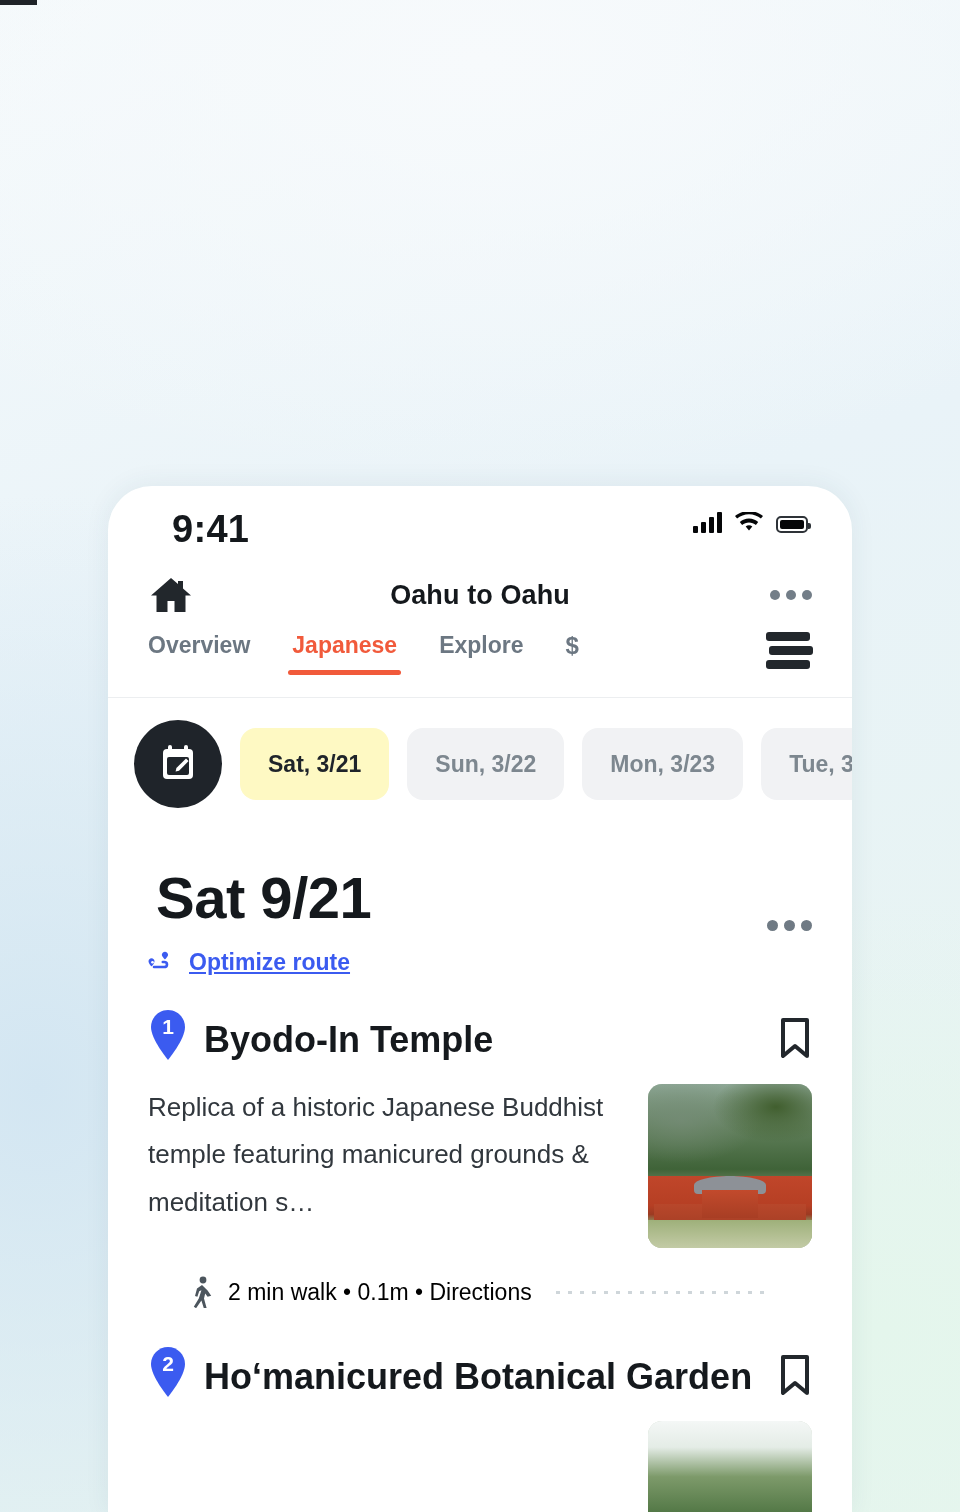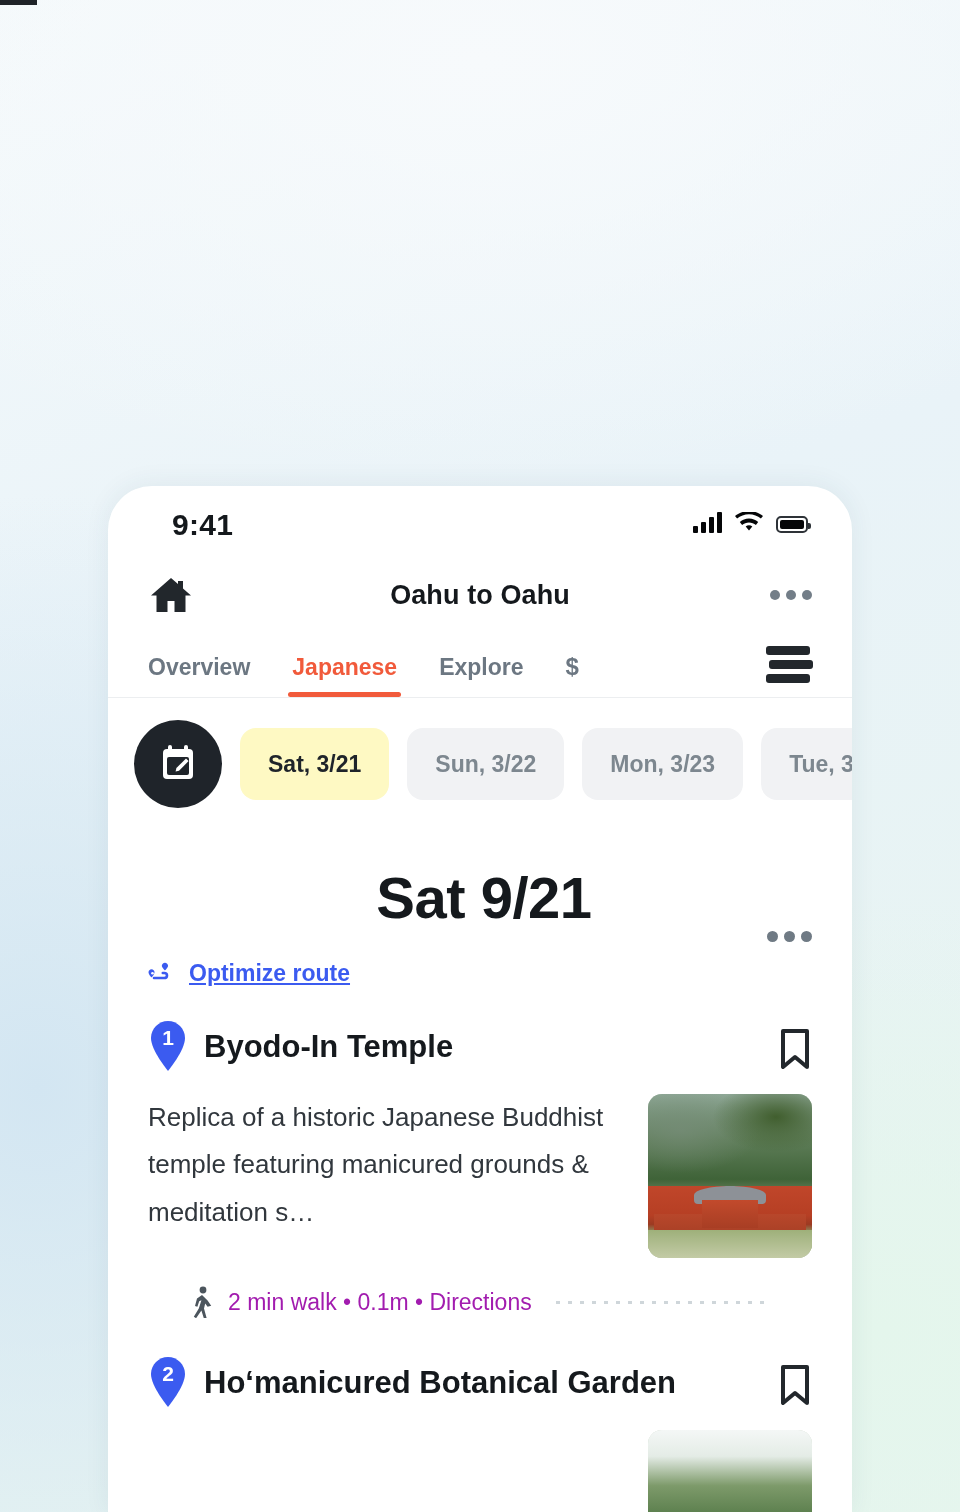--- a/index.html
+++ b/index.html
@@ -29,21 +29,21 @@
     box-shadow: 0 -2px 26px rgba(40,70,90,0.07);
   }
 
   
   .statusbar {
     height:72px; position:relative;
     display:flex; align-items:center;
   }
   .status-time {
     position:absolute; left:64px; top:22px;
-    font-size:30px; font-weight:700; color:#14181c; letter-spacing:0.3px;
+    font-size:38px; font-weight:700; color:#14181c; letter-spacing:0.3px;
   }
   .status-icons { position:absolute; right:44px; top:26px; display:flex; align-items:flex-end; gap:13px; }
   .sig { display:flex; align-items:flex-end; gap:3px; height:21px; }
   .sig i { display:block; width:5px; background:#050608; border-radius:1px; }
   .sig i:nth-child(1){ height:7px; }
   .sig i:nth-child(2){ height:11px; }
   .sig i:nth-child(3){ height:16px; }
   .sig i:nth-child(4){ height:21px; }
   .wifi { width:28px; height:21px; }
   .batt { width:32px; height:17px; border:2.2px solid #2e3338; border-radius:5px; position:relative; padding:2px; }
@@ -59,21 +59,21 @@
   .nav-title {
     position:absolute; left:0; right:0; text-align:center;
     font-size:27px; font-weight:700; color:#14181c; letter-spacing:0.1px;
     pointer-events:none;
   }
   .dots-btn { margin-left:auto; display:flex; gap:6px; align-items:center; z-index:2; }
   .dots-btn i { width:10px; height:10px; border-radius:50%; background:#737e88; display:block; }
 
   
   .tabs {
-    display:flex; align-items:flex-end; gap:0;
+    display:flex; align-items:flex-start; gap:0;
     padding:0 40px; height:66px;
     border-bottom:1.5px solid #eceef0;
     position:relative;
   }
   .tab {
     font-size:23px; font-weight:700; color:#6c7782;
     padding:0 0 16px 0; margin-right:42px; position:relative;
     white-space:nowrap;
   }
   .tab.active { color:#f15a3b; }
@@ -101,21 +101,21 @@
   .date-chip {
     flex:0 0 auto; height:72px; padding:0 28px;
     background:#f1f2f4; border-radius:16px;
     display:flex; align-items:center; justify-content:center;
     font-size:23px; font-weight:700; color:#7d878f; white-space:nowrap;
   }
   .date-chip.active { background:#fef9c3; color:#1f242a; }
 
   
   .day-head {
-    display:flex; align-items:center; padding:34px 40px 0 48px;flex-direction:column;
+    display:flex; align-items:flex-end; padding:34px 40px 0 48px;
   }
   .day-title { font-size:58px; font-weight:800; color:#15191d; letter-spacing:-0.5px; }
   .day-dots { margin-left:auto; display:flex; gap:6px; }
   .day-dots i { width:11px; height:11px; border-radius:50%; background:#6f7a84; display:block; }
 
   .optimize {
     display:flex; align-items:center; gap:11px;
     padding:16px 40px 0 40px;
     color:#3b5bf0; font-size:23px; font-weight:700;text-decoration:underline;
   }
@@ -126,21 +126,21 @@
   .card-head { display:flex; align-items:flex-start; }
   .pin {
     position:relative; width:40px; height:52px; flex:0 0 auto; margin-top:-4px;
   }
   .pin svg { width:40px; height:52px; display:block; }
   .pin span {
     position:absolute; left:0; right:0; top:6px;
     text-align:center; font-size:21px; font-weight:700; color:#ffffff;
   }
   .card-title {
-    margin-left:16px; font-size:31px; font-weight:700; color:#15191d;
+    margin-left:16px; font-size:36px; font-weight:700; color:#15191d;
     line-height:1.25; padding-top:4px;
   }
   .bookmark { margin-left:auto; width:34px; height:42px; flex:0 0 auto; margin-top:4px; }
   .bookmark svg { width:34px; height:42px; display:block; }
 
   .card-body { display:flex; gap:26px; margin-top:22px; align-items:flex-start; }
   .card-desc {
     flex:1 1 auto; font-size:26px; line-height:1.82; color:#31373d;
     max-width:500px;
   }
@@ -183,21 +183,21 @@
     content:""; position:absolute; inset:0;
     background:linear-gradient(180deg, #f4f7f6 0%, #e4ece6 16%, #7d9a6a 34%, #4f7543 58%, #3c6536 100%);
   }
 
   
   .transit {
     display:flex; align-items:center; gap:14px;
     padding:28px 40px 0 40px;
   }
   .transit svg { width:26px; height:32px; display:block; flex:0 0 auto; }
-  .transit-text { font-size:23px; color:#a21caf; white-space:nowrap; }
+  .transit-text { font-size:23px; color:#000000; white-space:nowrap; }
   .transit-line {
     flex:1 1 auto; height:3px; margin-left:10px;
     background-image: repeating-linear-gradient(90deg, #cfd6da 0 4px, transparent 4px 12px);
   }
 
   .card.second { padding-top:42px; }
 </style>
 </head>
 <body>
 

